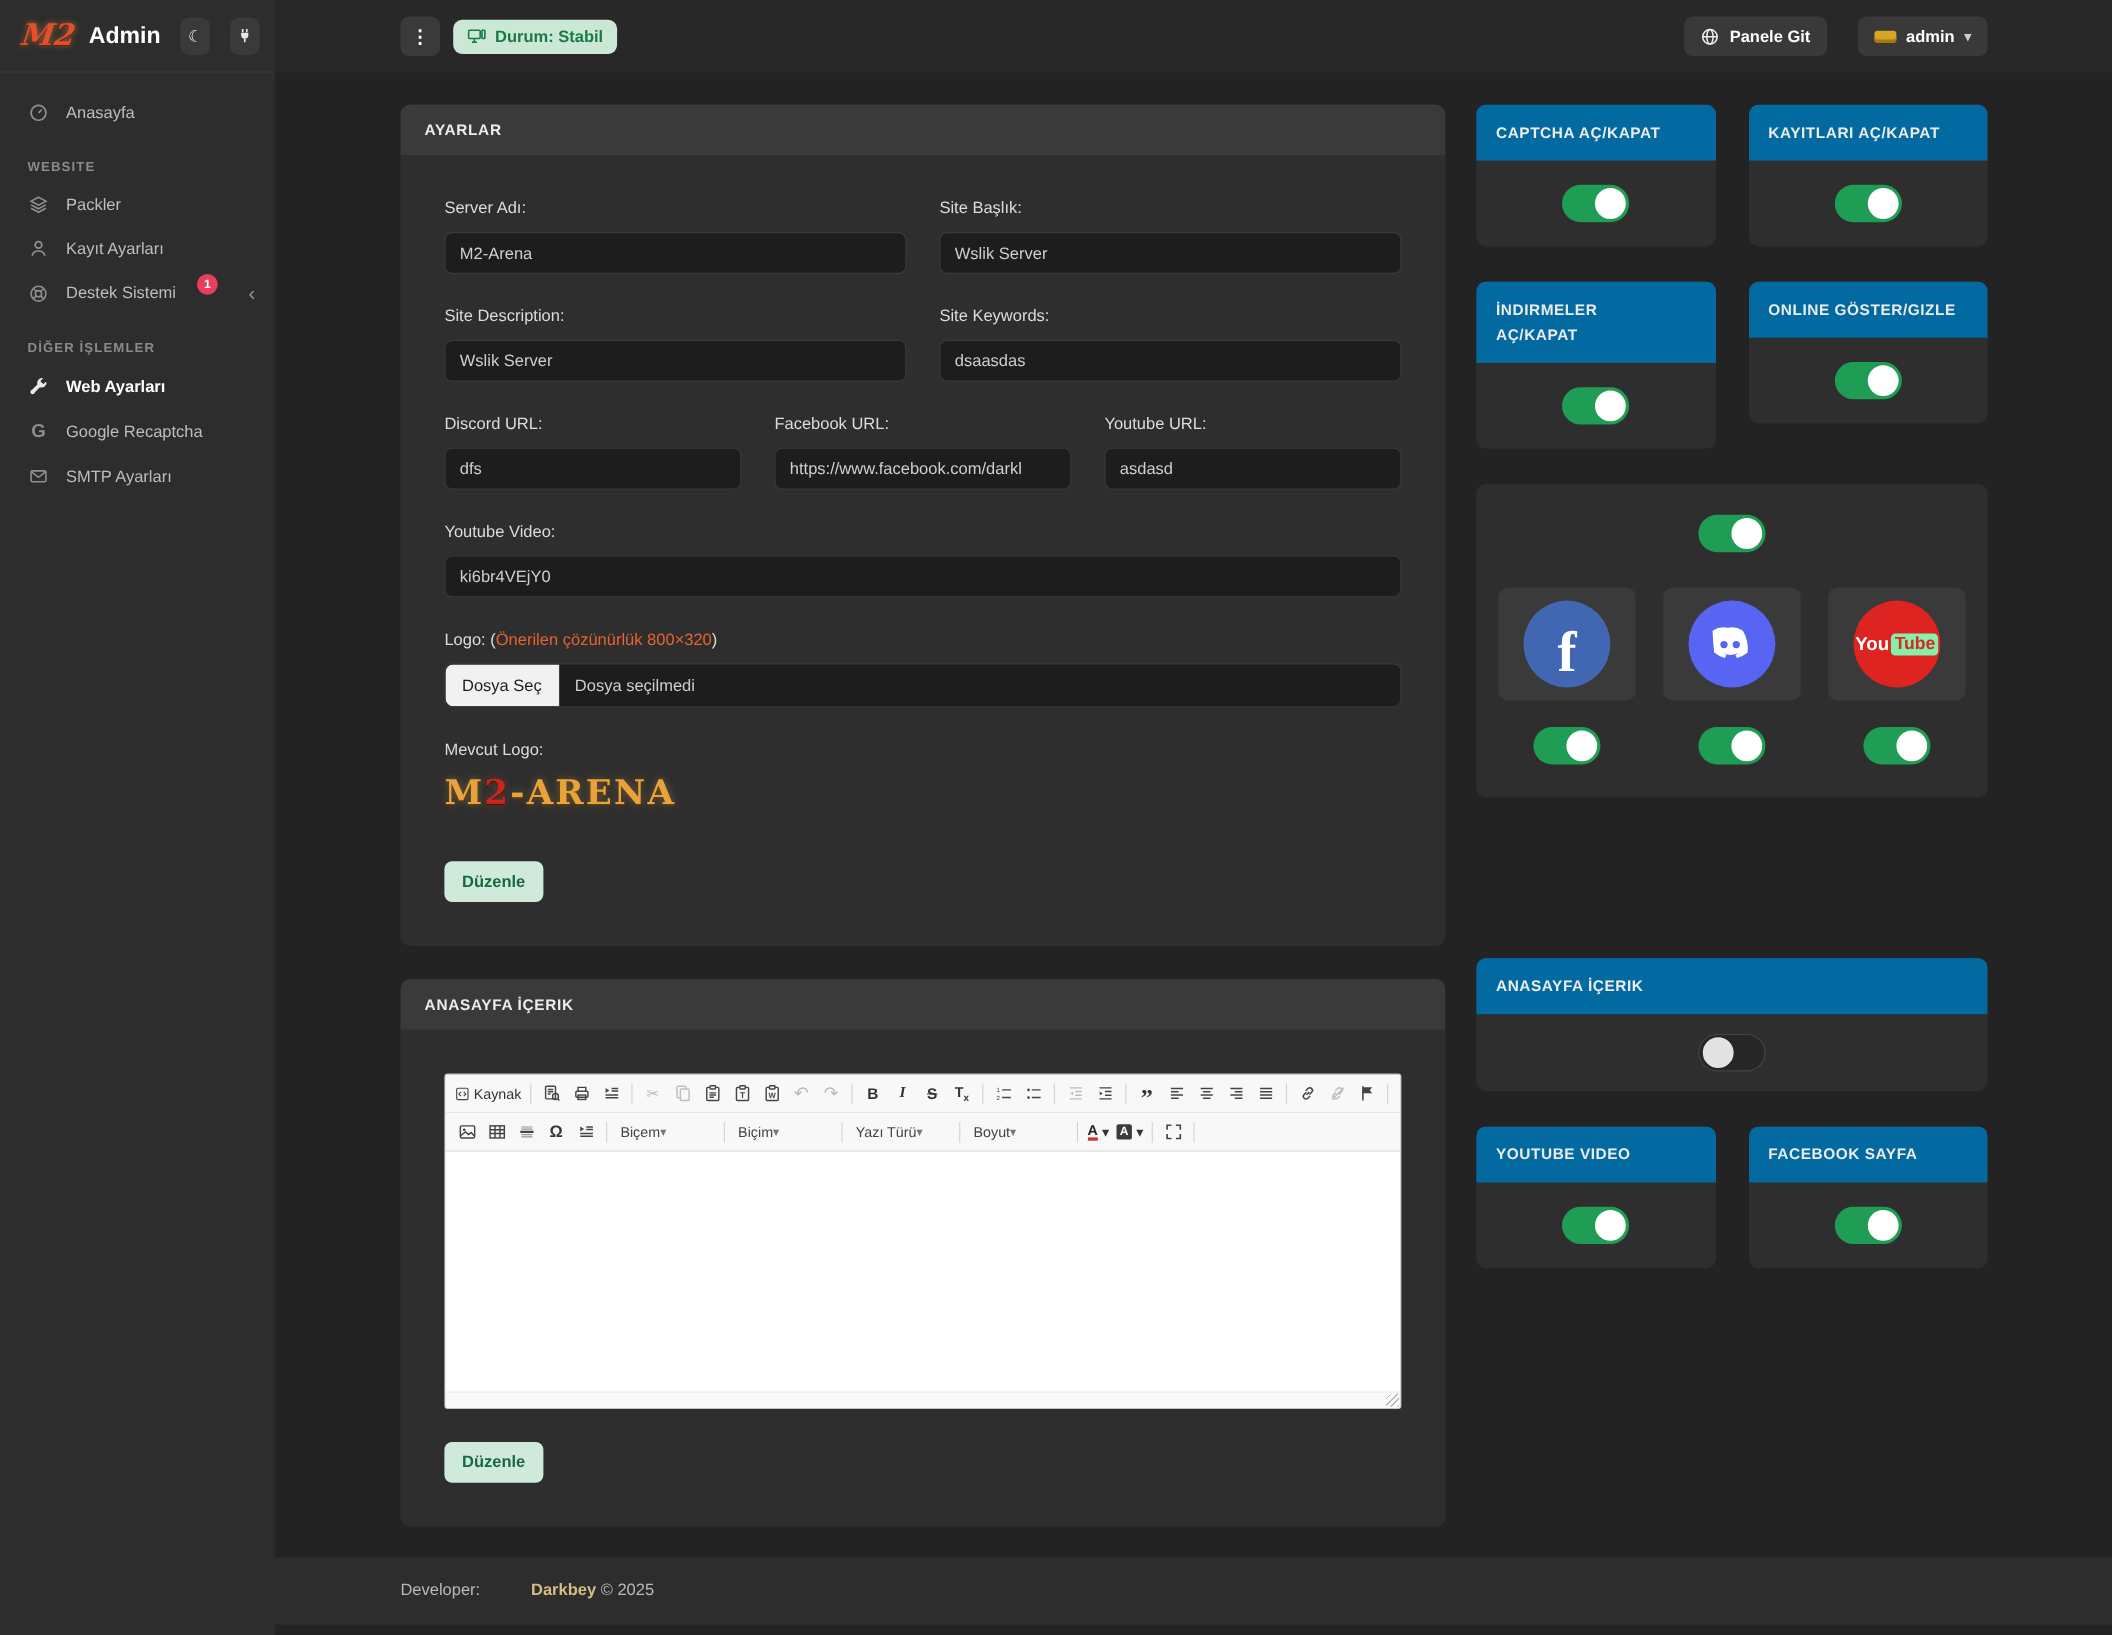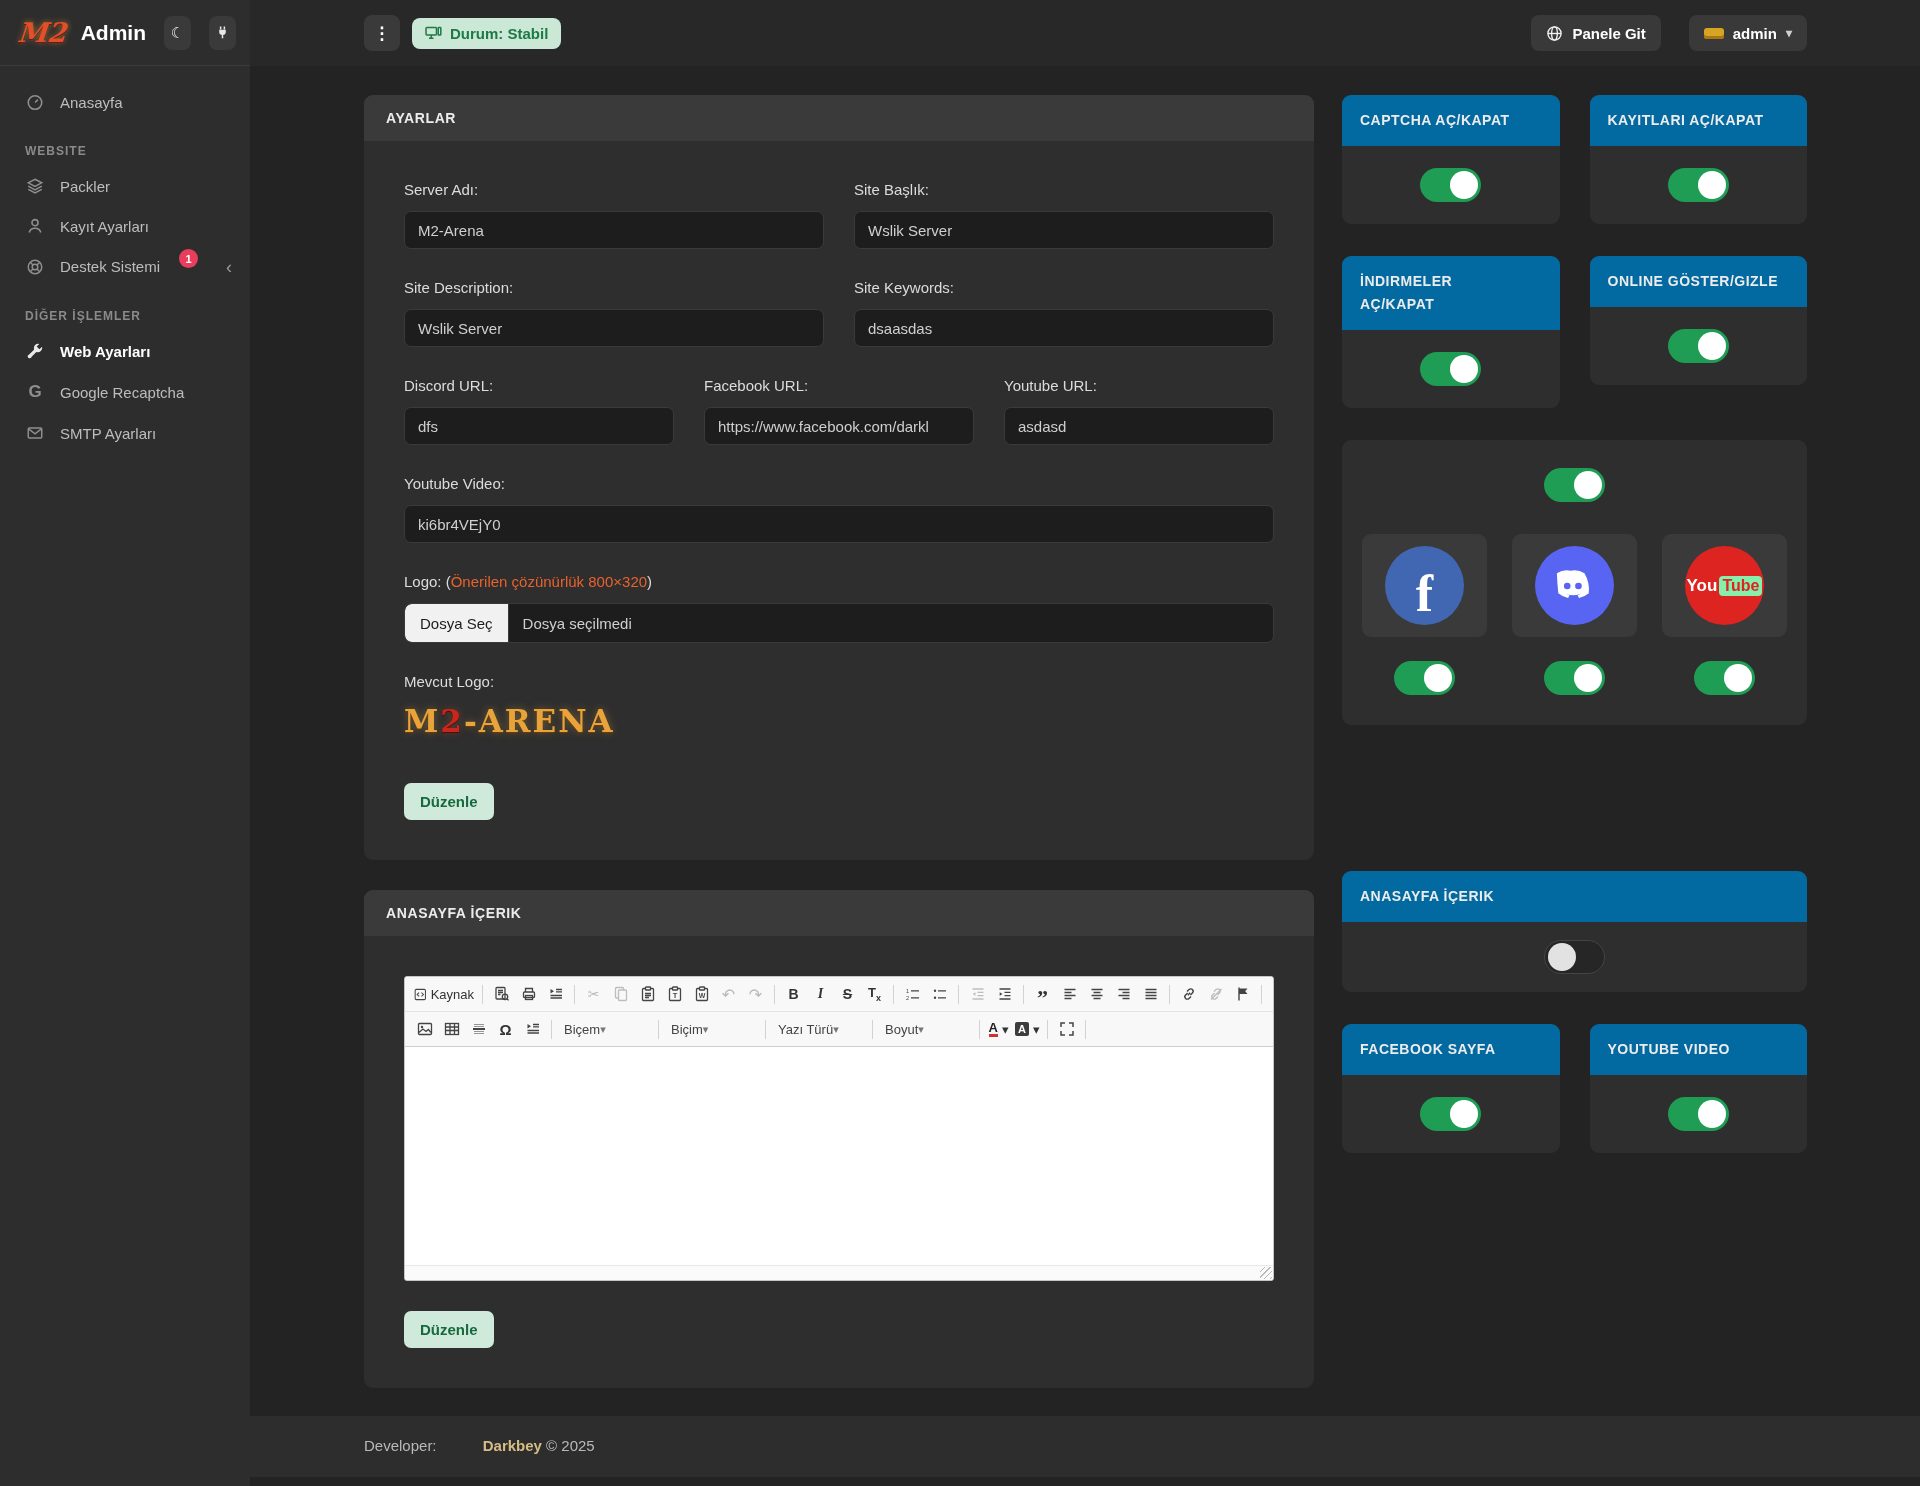--- a/index.html
+++ b/index.html
@@ -613,27 +613,27 @@
 
       <div class="tcard side-home">
         <div class="tcard-h">ANASAYFA İÇERIK</div>
         <div class="tcard-b" style="padding:18px;">
             <span class="switch off"></span>
           </div>
       </div>
 
       <div class="side-bottom">
         <div class="tcard">
-          <div class="tcard-h">FACEBOOK SAYFA</div>
+          <div class="tcard-h">YOUTUBE VIDEO</div>
           <div class="tcard-b">
               <span class="switch"></span>
             </div>
         </div>
         <div class="tcard">
-          <div class="tcard-h">YOUTUBE VIDEO</div>
+          <div class="tcard-h">FACEBOOK SAYFA</div>
           <div class="tcard-b">
               <span class="switch"></span>
             </div>
         </div>
       </div>
     </div>
   </div>
 
   <footer class="footer">
     <span>Developer: </span><b>Darkbey</b><span> © 2025</span>

